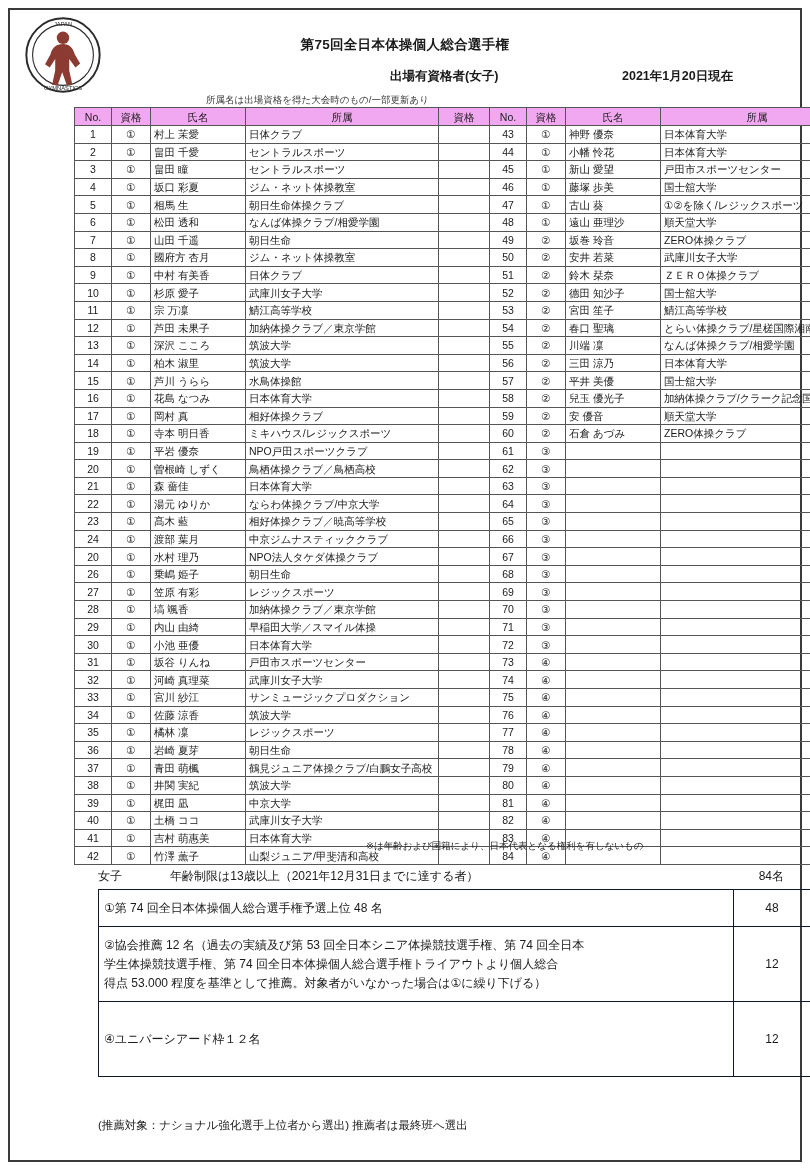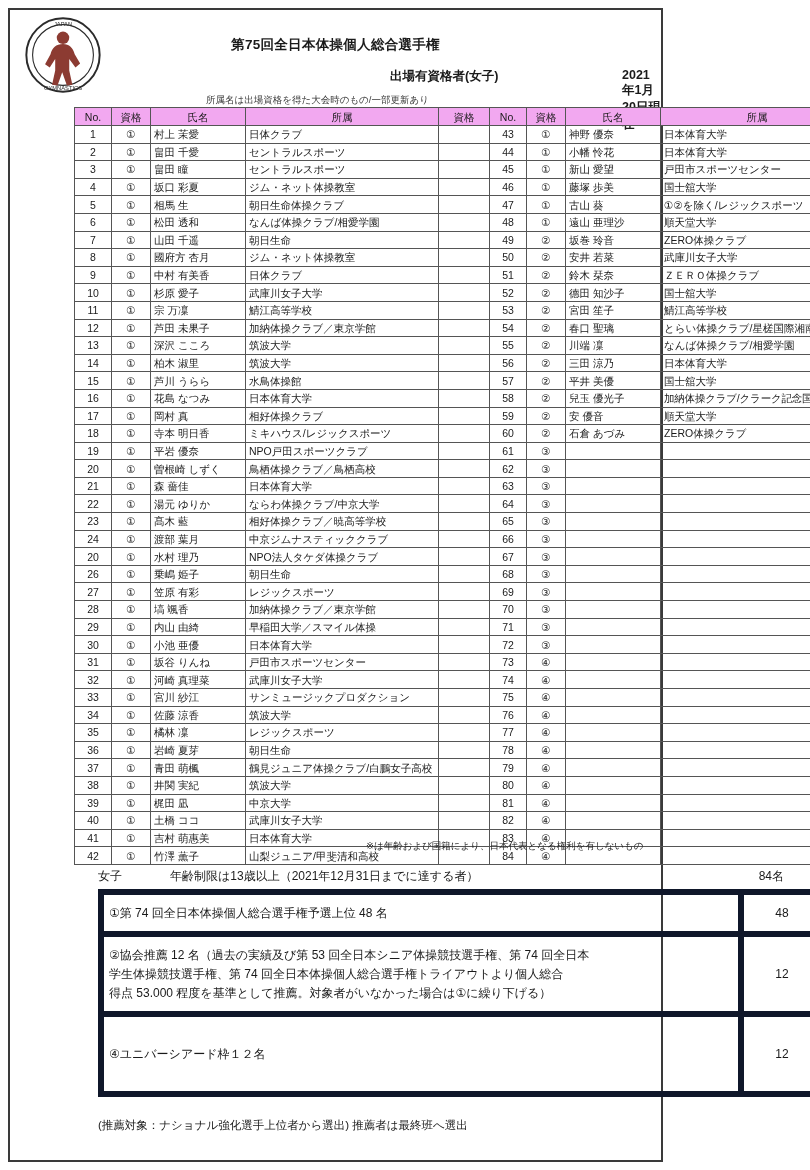--- a/index.html
+++ b/index.html
@@ -12,21 +12,21 @@
     height: 1170px;
     font-family: "Liberation Sans", "DejaVu Sans", sans-serif;
     color: #1a1a1a;
     position: relative;
     overflow: hidden;
   }
   #page {
     position: absolute;
     left: 8px;
     top: 8px;
-    width: 655px;
+    width: 794px;
     height: 1154px;
     border: 2px solid #3a3a3a;
     box-sizing: border-box;
     background: #fff;
   }
   
   .header {
     position: relative;
     height: 94px;
   }
@@ -126,21 +126,21 @@
   }
   .crit-head .c1 { width: 72px; }
   .crit-head .c2 { flex: 1; }
   .crit-head .c3 { width: 66px; text-align: right; padding-right: 4px; }
   table.crit {
     border-collapse: collapse;
     width: 690px;
     table-layout: fixed;
   }
   table.crit td {
-    border: 6px solid #0f172a;
+    border: 1px solid #0f172a;
     font-size: 12px;
     padding: 6px 5px;
     vertical-align: middle;
     line-height: 19px;
   }
   td.crit-text { width: 624px; }
   td.crit-num { width: 66px; text-align: center; font-size: 13px; }
   .crit-r1 td { height: 24px; }
   .crit-r2 td { height: 62px; }
   .crit-r3 td { height: 56px; }

